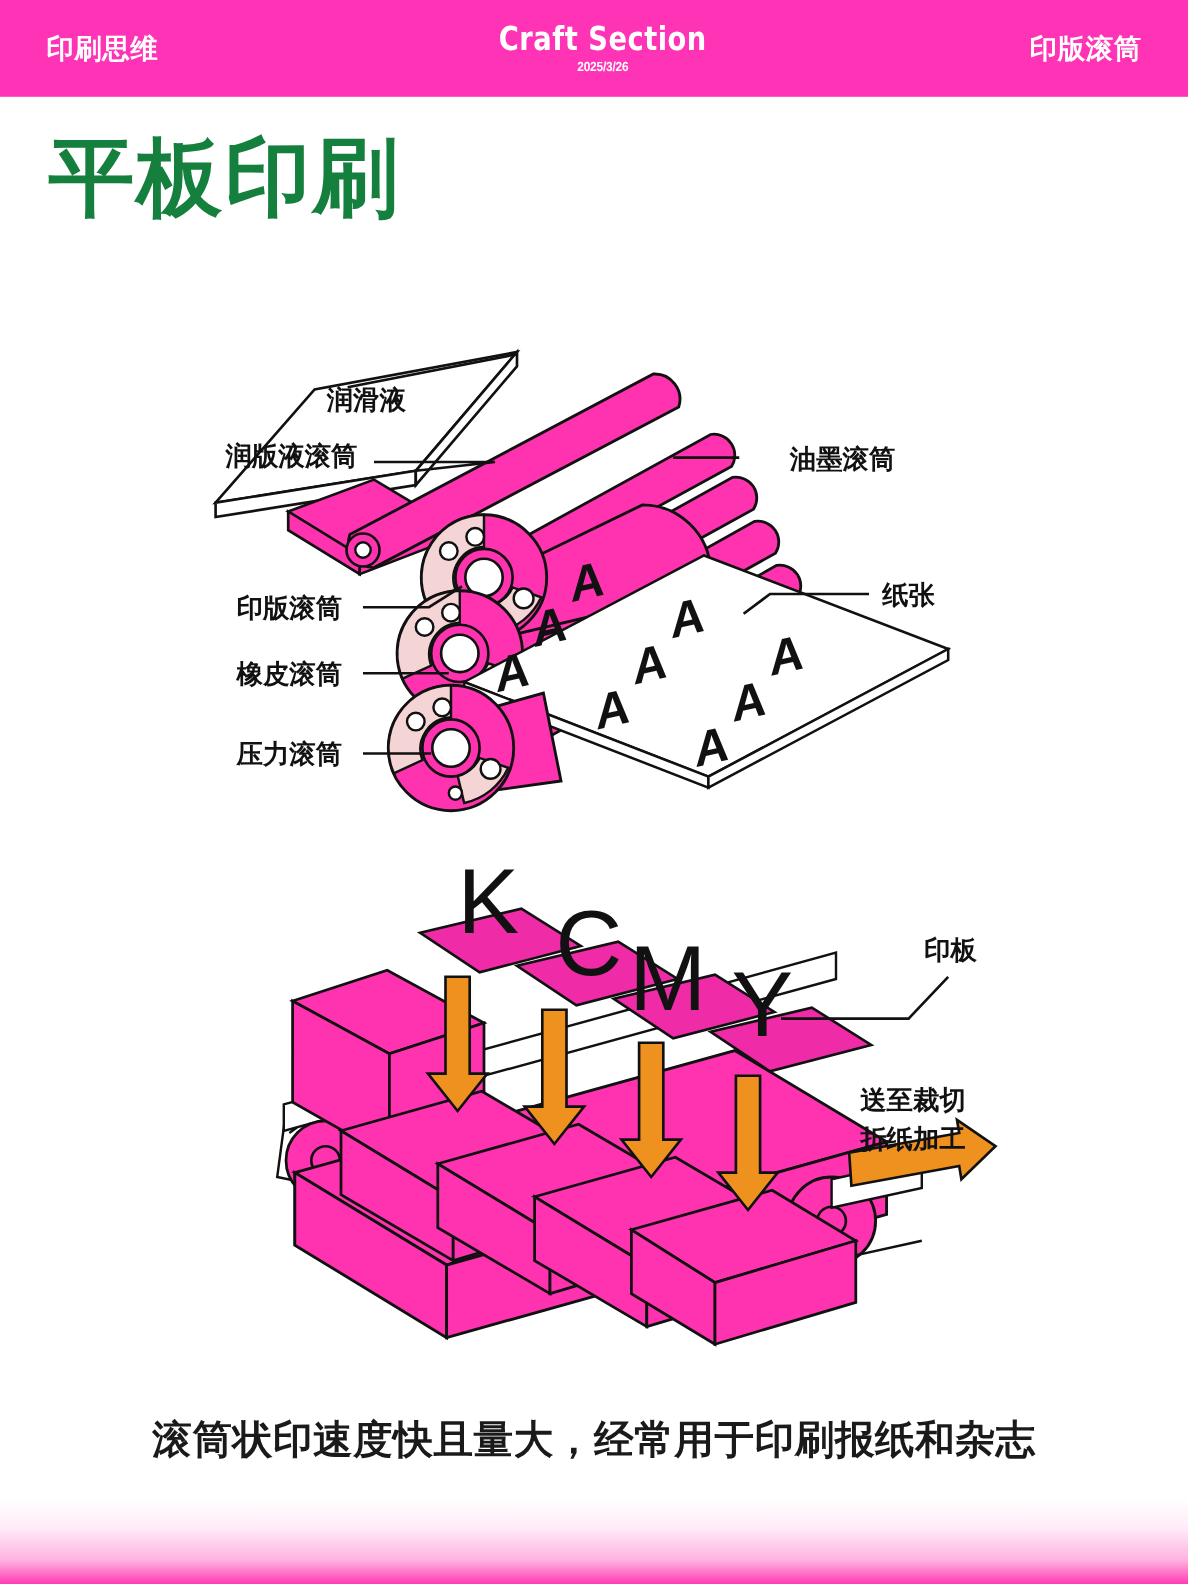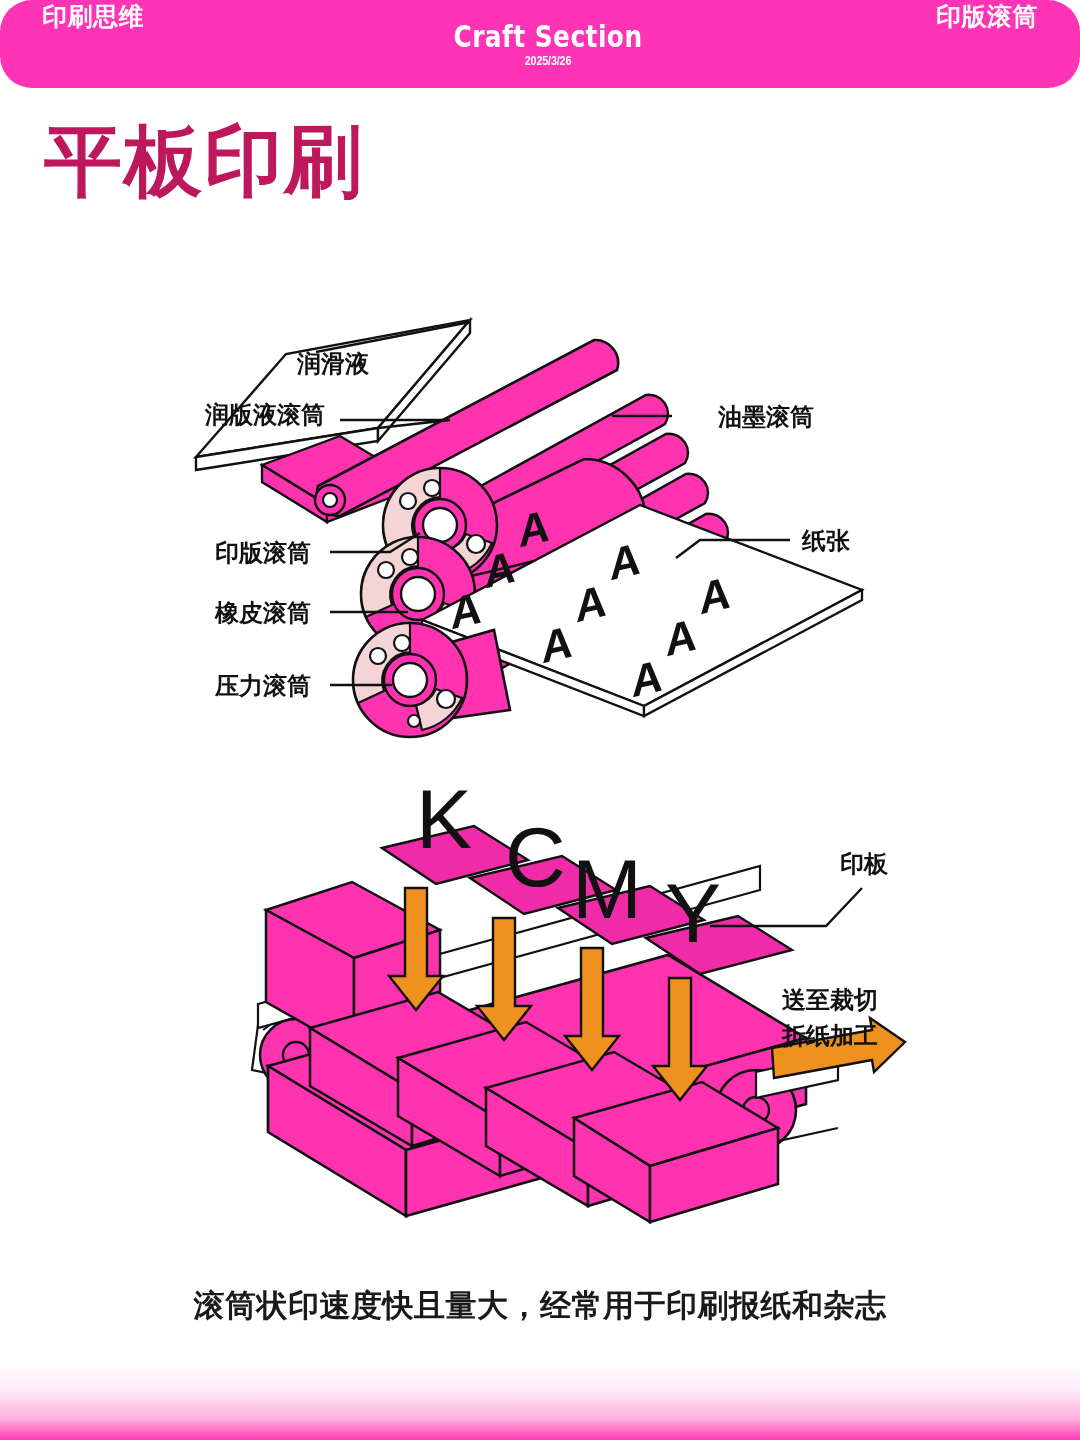--- a/index.html
+++ b/index.html
@@ -19,23 +19,23 @@
   }
 
   
   .header {
     position: absolute;
     left: 0; top: 0;
     width: 1080px;
     height: 88px;
     background: #ff33b5;
     display: flex;
+    align-items: center;
     justify-content: space-between;
     padding: 0 42px;
-    border-radius: 32px;
   }
   .header-left, .header-right {
     color: #ffffff;
     font-size: 25px;
     font-weight: bold;
     letter-spacing: 0.5px;
     white-space: nowrap;
   }
   .header-center {
     position: absolute;
@@ -64,21 +64,21 @@
     transform: scaleX(0.9);
   }
 
   
   .page-title {
     position: absolute;
     left: 44px;
     top: 122px;
     font-size: 78px;
     font-weight: 900;
-    color: #be185d;
+    color: #15803d;
     letter-spacing: 2px;
     line-height: 1;
     white-space: nowrap;
     font-family: "Liberation Sans", "DejaVu Sans", sans-serif;
   }
 
   
   .diagram-top {
     position: absolute;
     left: 0; top: 300px;
@@ -98,21 +98,21 @@
   }
   .lbl-24 { font-size: 24px; }
 
   
   .caption {
     position: absolute;
     left: 0;
     top: 1285px;
     width: 1080px;
     text-align: center;
-    font-size: 31px;
+    font-size: 36px;
     font-weight: bold;
     color: #1a1a1a;
     letter-spacing: 0.5px;
     white-space: nowrap;
   }
 
   
   .bottom-fade {
     position: absolute;
     left: 0;

